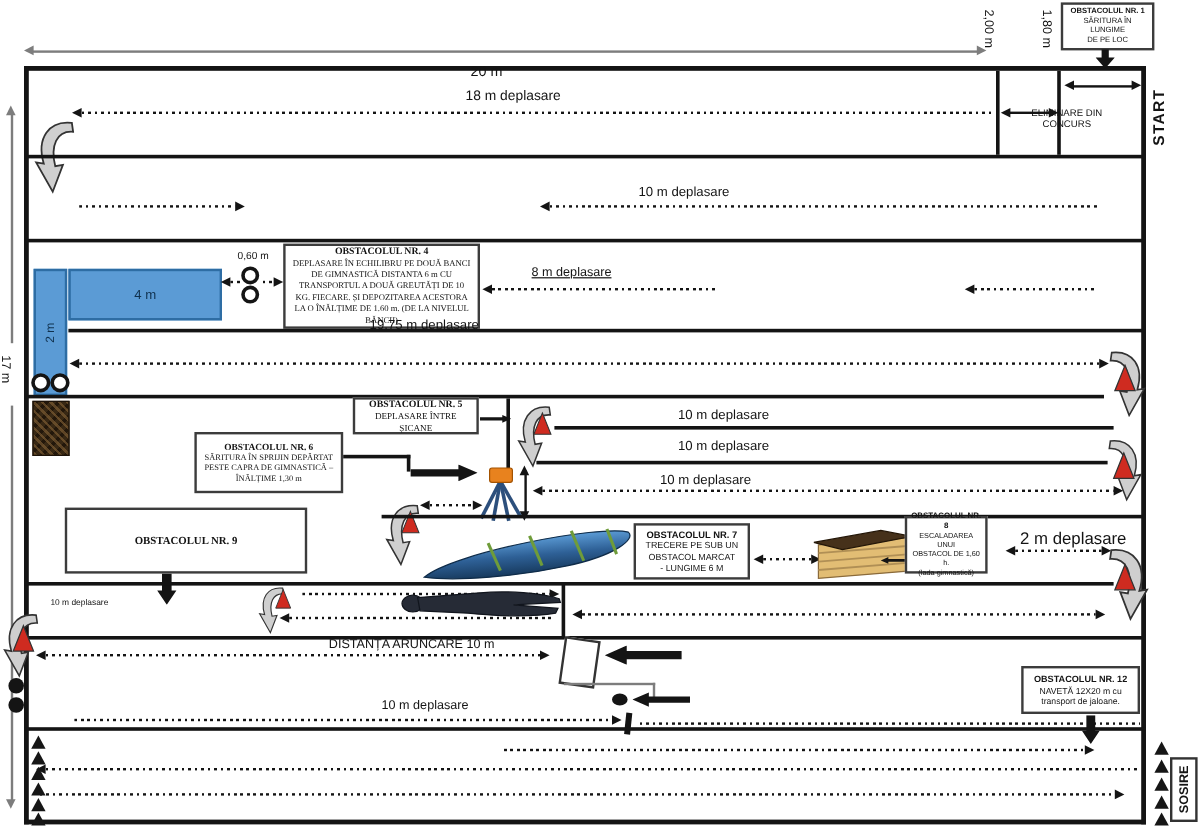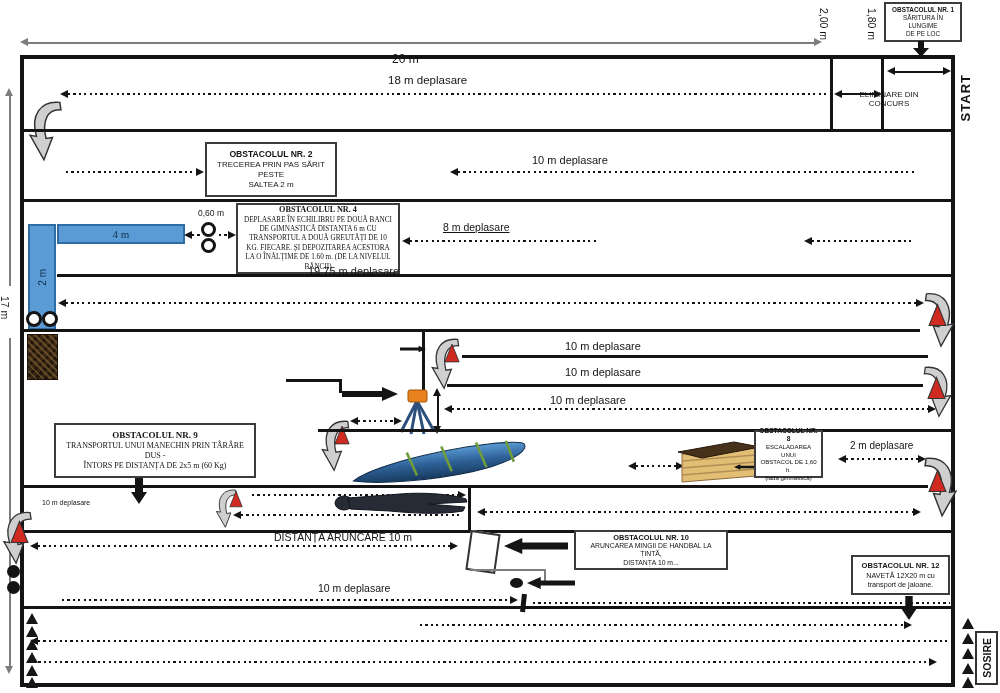--- a/index.html
+++ b/index.html
@@ -94,31 +94,26 @@
   <div class="tr R" style="left:874px;top:90px;"></div>
   <div class="hl" style="left:893px;top:71px;width:52px;height:2px;"></div>
   <div class="tr L" style="left:887px;top:67px;"></div>
   <div class="tr R" style="left:943px;top:67px;"></div>
   <div class="lbl ctr" style="left:856px;top:90px;width:66px;font-size:8px;white-space:pre-line;">ELIMINARE DIN
 CONCURS</div>
   <div class="hl" style="left:20px;top:129px;width:935px;"></div>
 
   <div class="dl" style="left:66px;top:171px;width:130px;"></div>
   <div class="tr R" style="left:196px;top:168px;"></div>
-  <div class="ob" style="left:205px;top:142px;width:132px;height:55px;font-size:8px;">
-    <div class="t" style="font-size:8.6px;">OBSTACOLUL NR. 2</div>
-    <div class="b">TRECEREA PRIN PAS SĂRIT PESTE
-SALTEA 2 m</div>
-  </div>
   <div class="tr L" style="left:450px;top:168px;"></div>
   <div class="dl" style="left:458px;top:171px;width:457px;"></div>
   <div class="lbl" style="left:532px;top:154px;">10 m  deplasare</div>
   <div class="hl" style="left:20px;top:199px;width:935px;"></div>
 
-  <div class="bench" style="left:57px;top:224px;width:128px;height:20px;font-family:Liberation Serif, serif;">
+  <div class="bench" style="left:57px;top:224px;width:128px;height:43px;">
     <span>4 m</span>
   </div>
   <div class="bench" style="left:28px;top:224px;width:28px;height:106px;">
     <span class="vtext up" style="font-size:10px;">2 m</span>
   </div>
   <div class="lbl" style="left:198px;top:208px;font-size:8.5px;">0,60 m</div>
   <div class="tr L" style="left:184px;top:231px;"></div>
   <div class="dl" style="left:192px;top:234px;width:9px;"></div>
   <div class="ring" style="left:201px;top:222px;"></div>
   <div class="ring" style="left:201px;top:238px;"></div>
@@ -148,24 +143,34 @@
       <path d="M2,6 C20,4 30,18 24,38 L30,37 L17,60 L9,39 L15,40 C19,24 14,12 1,13 Z" style="fill:var(--arrow-gray);stroke:#333;stroke-width:1.4"></path>
     </svg>
   <svg class="curv" style="left:928px;top:303px;" width="19" height="24" viewBox="0 0 18 22">
       <polygon points="9,1 17,21 1,21" style="fill:var(--cone-red);stroke:#333;stroke-width:1"></polygon>
     </svg>
   <div class="ring" style="left:26px;top:311px;width:10px;height:10px;"></div>
   <div class="ring" style="left:42px;top:311px;width:10px;height:10px;"></div>
   <div class="hl" style="left:20px;top:329px;width:900px;"></div>
   <div class="pit" style="left:27px;top:334px;width:29px;height:44px;"></div>
 
+  <div class="ob serif" style="left:294px;top:331px;width:105px;height:31px;font-size:7.6px;">
+    <div class="t" style="font-size:8.2px;">OBSTACOLUL NR. 5</div>
+    <div class="b">DEPLASARE ÎNTRE ȘICANE</div>
+  </div>
   <svg class="curv" style="left:400px;top:342px;" width="26" height="14" viewBox="0 0 56 14">
       <polygon points="0,4 40,4 40,0 56,7 40,14 40,10 0,10" fill="#141414"></polygon>
     </svg>
   <div class="vl" style="left:422px;top:332px;height:58px;"></div>
+  <div class="ob serif" style="left:162px;top:360px;width:124px;height:51px;font-size:7px;">
+    <div class="t" style="font-size:7.8px;">OBSTACOLUL NR. 6</div>
+    <div class="b">SĂRITURA ÎN SPRIJIN DEPĂRTAT
+PESTE CAPRA DE GIMNASTICĂ –
+ÎNĂLȚIME 1,30 m</div>
+  </div>
   <div class="hl" style="left:286px;top:379px;width:56px;"></div>
   <div class="vl" style="left:339px;top:379px;height:14px;"></div>
   <svg class="curv" style="left:342px;top:387px;" width="56" height="14" viewBox="0 0 56 14">
       <polygon points="0,4 40,4 40,0 56,7 40,14 40,10 0,10" fill="#141414"></polygon>
     </svg>
 
   <div class="lbl" style="left:565px;top:340px;">10 m  deplasare</div>
   <div class="hl" style="left:462px;top:355px;width:466px;"></div>
   <svg class="curv flip" style="left:430px;top:334px;" width="30" height="58" viewBox="0 0 32 64">
       <path d="M2,6 C20,4 30,18 24,38 L30,37 L17,60 L9,39 L15,40 C19,24 14,12 1,13 Z" style="fill:var(--arrow-gray);stroke:#333;stroke-width:1.4"></path>
@@ -202,53 +207,57 @@
     <line x1="21" y1="13" x2="5" y2="44" style="stroke:var(--chicane-leg);stroke-width:3"></line>
     <line x1="21" y1="13" x2="15" y2="46" style="stroke:var(--chicane-leg);stroke-width:3"></line>
     <line x1="21" y1="13" x2="28" y2="46" style="stroke:var(--chicane-leg);stroke-width:3"></line>
     <line x1="21" y1="13" x2="38" y2="43" style="stroke:var(--chicane-leg);stroke-width:3"></line>
     <rect x="12" y="2" width="19" height="12" rx="2" style="fill:var(--chicane-orange);stroke:#a35200;stroke-width:1"></rect>
   </svg>
 
   <div class="hl" style="left:318px;top:429px;width:637px;"></div>
   <div class="ob serif" style="left:54px;top:423px;width:202px;height:55px;font-size:8px;">
     <div class="t" style="font-size:9px;">OBSTACOLUL NR. 9</div>
-    <div class="b">TRANSPORTUL UNUI MANECHIN PRIN TÂRÂRE DUS -
-ÎNTORS PE DISTANȚA DE 2x5 m (60 Kg)</div>
   </div>
   <svg class="curv" style="left:130px;top:478px;" width="18" height="26" viewBox="0 0 16 26">
       <polygon points="4,0 12,0 12,14 16,14 8,26 0,14 4,14" fill="#141414"></polygon>
     </svg>
   <svg class="curv" style="left:348px;top:440px;transform:rotate(-5deg);" width="185" height="42" viewBox="0 0 180 40">
     <path d="M4,32 C30,14 150,2 172,10 C178,16 160,28 120,33 C80,38 30,38 4,32 Z" fill="url(#tg)" stroke="#0f2c49" stroke-width="1"></path>
     <path d="M58,9 L66,32" style="stroke:var(--tunnel-stripe);stroke-width:2.5" fill="none"></path>
     <path d="M92,6 L100,31" style="stroke:var(--tunnel-stripe);stroke-width:2.5" fill="none"></path>
     <path d="M126,5 L134,30" style="stroke:var(--tunnel-stripe);stroke-width:2.5" fill="none"></path>
     <path d="M155,6 L161,27" style="stroke:var(--tunnel-stripe);stroke-width:2.5" fill="none"></path>
   </svg>
+  <div class="ob" style="left:528px;top:436px;width:97px;height:47px;font-size:7.4px;">
+    <div class="t" style="font-size:7.8px;">OBSTACOLUL NR. 7</div>
+    <div class="b">TRECERE PE SUB UN
+OBSTACOL MARCAT
+- LUNGIME 6 M</div>
+  </div>
   <div class="tr L" style="left:628px;top:462px;"></div>
   <div class="dl" style="left:636px;top:465px;width:40px;"></div>
   <div class="tr R" style="left:676px;top:462px;"></div>
   <svg class="curv" style="left:678px;top:437px;" width="82" height="46" viewBox="0 0 82 44">
     <polygon points="4,16 78,10 78,38 4,44" style="fill:var(--wood-light);stroke:#8a6a3a;stroke-width:1"></polygon>
     <line x1="4" y1="23" x2="78" y2="17" stroke="#b08f55" stroke-width="1.5"></line>
     <line x1="4" y1="30" x2="78" y2="24" stroke="#b08f55" stroke-width="1.5"></line>
     <line x1="4" y1="37" x2="78" y2="31" stroke="#b08f55" stroke-width="1.5"></line>
     <polygon points="0,14 56,4 82,9 24,20" style="fill:var(--wood-dark);stroke:#241708;stroke-width:1"></polygon>
   </svg>
   <svg class="curv" style="left:734px;top:460px;" width="22" height="14" viewBox="0 0 56 14">
       <polygon points="56,4 16,4 16,0 0,7 16,14 16,10 56,10" fill="#141414"></polygon>
     </svg>
   <div class="ob" style="left:754px;top:430px;width:69px;height:48px;font-size:6.1px;">
     <div class="t" style="font-size:6.6px;">OBSTACOLUL NR. 8</div>
     <div class="b">ESCALADAREA UNUI
 OBSTACOL DE 1,60 h.
 (lada gimnastică)</div>
   </div>
-  <div class="lbl" style="left:850px;top:440px;font-size:10px;">2 m deplasare</div>
+  <div class="lbl" style="left:850px;top:440px;font-size:14px;">2 m deplasare</div>
   <div class="tr L" style="left:838px;top:455px;"></div>
   <div class="dl" style="left:846px;top:458px;width:72px;"></div>
   <div class="tr R" style="left:918px;top:455px;"></div>
   <svg class="curv" style="left:924px;top:452px;" width="34" height="68" viewBox="0 0 32 64">
       <path d="M2,6 C20,4 30,18 24,38 L30,37 L17,60 L9,39 L15,40 C19,24 14,12 1,13 Z" style="fill:var(--arrow-gray);stroke:#333;stroke-width:1.4"></path>
     </svg>
   <svg class="curv" style="left:928px;top:468px;" width="19" height="26" viewBox="0 0 18 22">
       <polygon points="9,1 17,21 1,21" style="fill:var(--cone-red);stroke:#333;stroke-width:1"></polygon>
     </svg>
   <div class="hl" style="left:20px;top:485px;width:908px;"></div>
@@ -281,25 +290,20 @@
       <polygon points="9,1 17,21 1,21" style="fill:var(--cone-red);stroke:#333;stroke-width:1"></polygon>
     </svg>
   <div class="tr L" style="left:30px;top:542px;"></div>
   <div class="dl" style="left:38px;top:545px;width:412px;"></div>
   <div class="tr R" style="left:450px;top:542px;"></div>
   <div class="target" style="left:468px;top:532px;width:26px;height:36px;"></div>
   <svg class="curv" style="left:500px;top:538px;" width="72" height="16" viewBox="0 0 56 14">
       <polygon points="56,4 16,4 16,0 0,7 16,14 16,10 56,10" fill="#141414"></polygon>
     </svg>
   <div class="lbl" style="left:274px;top:531px;font-size:10.5px;">DISTANȚA ARUNCARE 10 m</div>
-  <div class="ob" style="left:574px;top:530px;width:154px;height:40px;font-size:6.8px;">
-    <div class="t" style="font-size:7.4px;">OBSTACOLUL NR. 10</div>
-    <div class="b">ARUNCAREA MINGII DE HANDBAL LA ȚINTĂ,
-DISTANȚA 10 m...</div>
-  </div>
 
   <div class="ballb" style="left:7px;top:565px;"></div>
   <div class="ballb" style="left:7px;top:581px;"></div>
   <div class="tl" style="left:470px;top:569px;width:76px;height:2px;"></div>
   <div class="tl" style="left:544px;top:569px;width:2px;height:14px;"></div>
   <div class="ballb" style="left:510px;top:578px;width:13px;height:10px;"></div>
   <svg class="curv" style="left:527px;top:576px;" width="48" height="14" viewBox="0 0 56 14">
       <polygon points="56,4 16,4 16,0 0,7 16,14 16,10 56,10" fill="#141414"></polygon>
     </svg>
   <div class="lbl" style="left:318px;top:582px;font-size:10.5px;">10 m deplasare</div>

